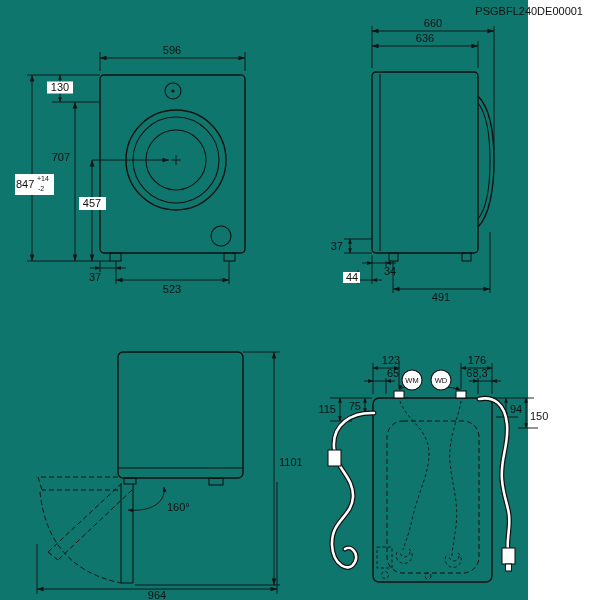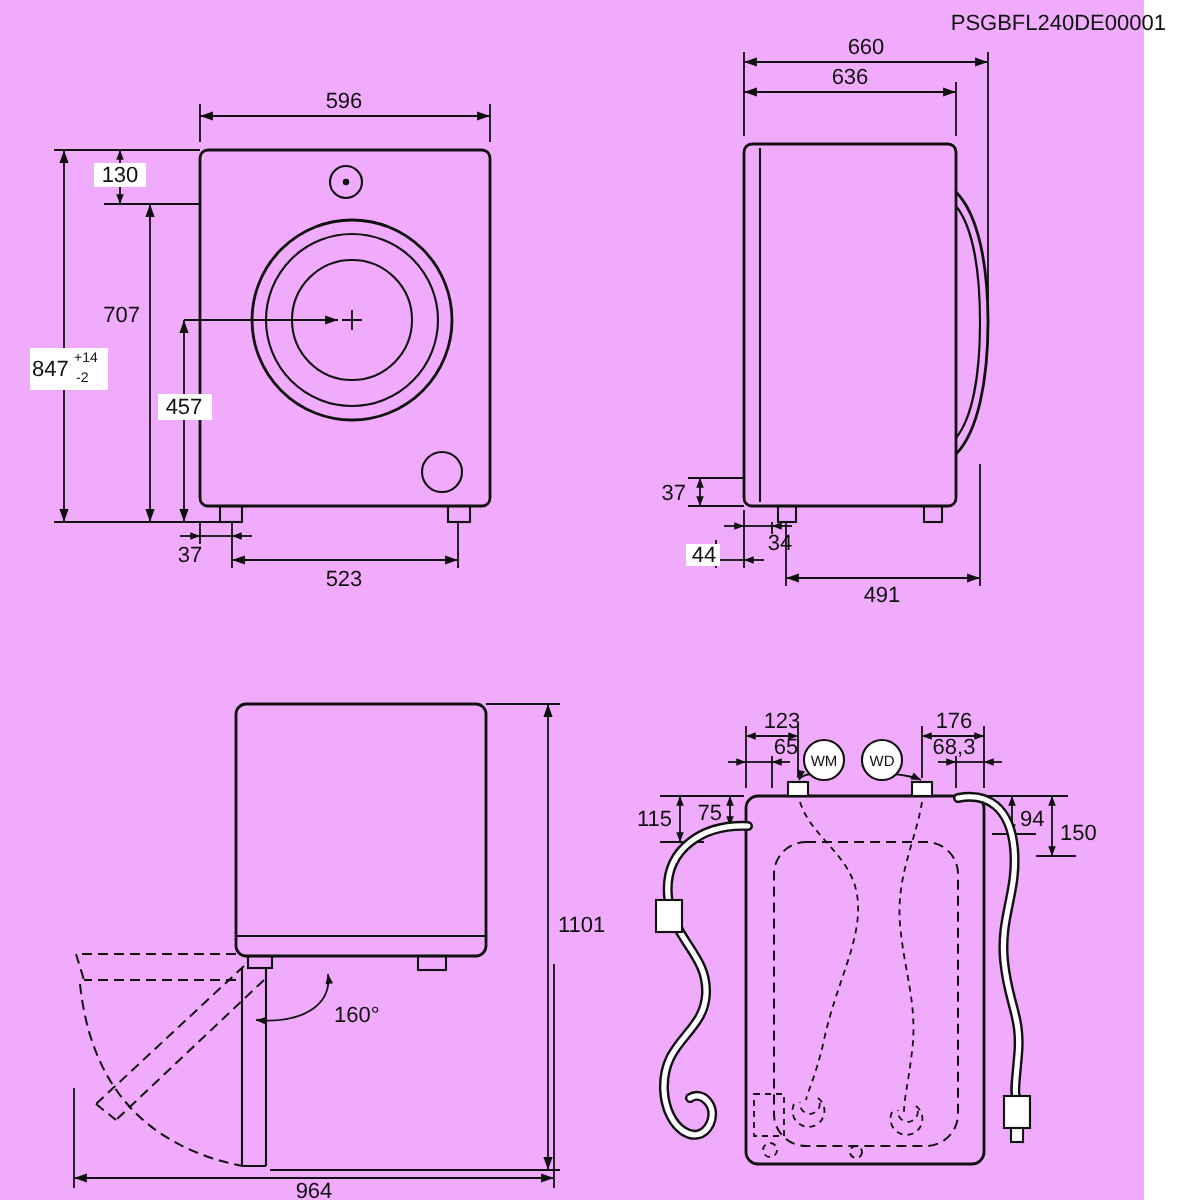--- a/index.html
+++ b/index.html
@@ -1,16 +1,16 @@
 <!DOCTYPE html>
 <html><head>
 <meta charset="utf-8">
 <style>
   html,body{margin:0;padding:0;background:#fff;width:600px;height:600px;overflow:hidden;}
-  #page{position:relative;width:572px;height:600px;background:#f0abfc;}
+  #page{position:relative;width:528px;height:600px;background:#0f766e;}
   svg{display:block;}
   svg text{font-family:"Liberation Sans","DejaVu Sans",sans-serif;font-size:11px;fill:#111;}
   .sb{stroke:#111;stroke-width:1.4;fill:none;}
   .s{stroke:#111;stroke-width:1.05;fill:none;}
   .dim{stroke:#111;stroke-width:0.9;fill:none;}
   .d{stroke:#111;stroke-width:1;fill:none;stroke-dasharray:5 3;}
   .dt{stroke:#111;stroke-width:0.9;fill:none;stroke-dasharray:3 2.5;}
   .hz{stroke:#111;stroke-width:5;fill:none;stroke-linecap:round;}
   .hw{stroke:#fff;stroke-width:2.6;fill:none;stroke-linecap:round;}
   .bg{fill:#fff;stroke:none;}

